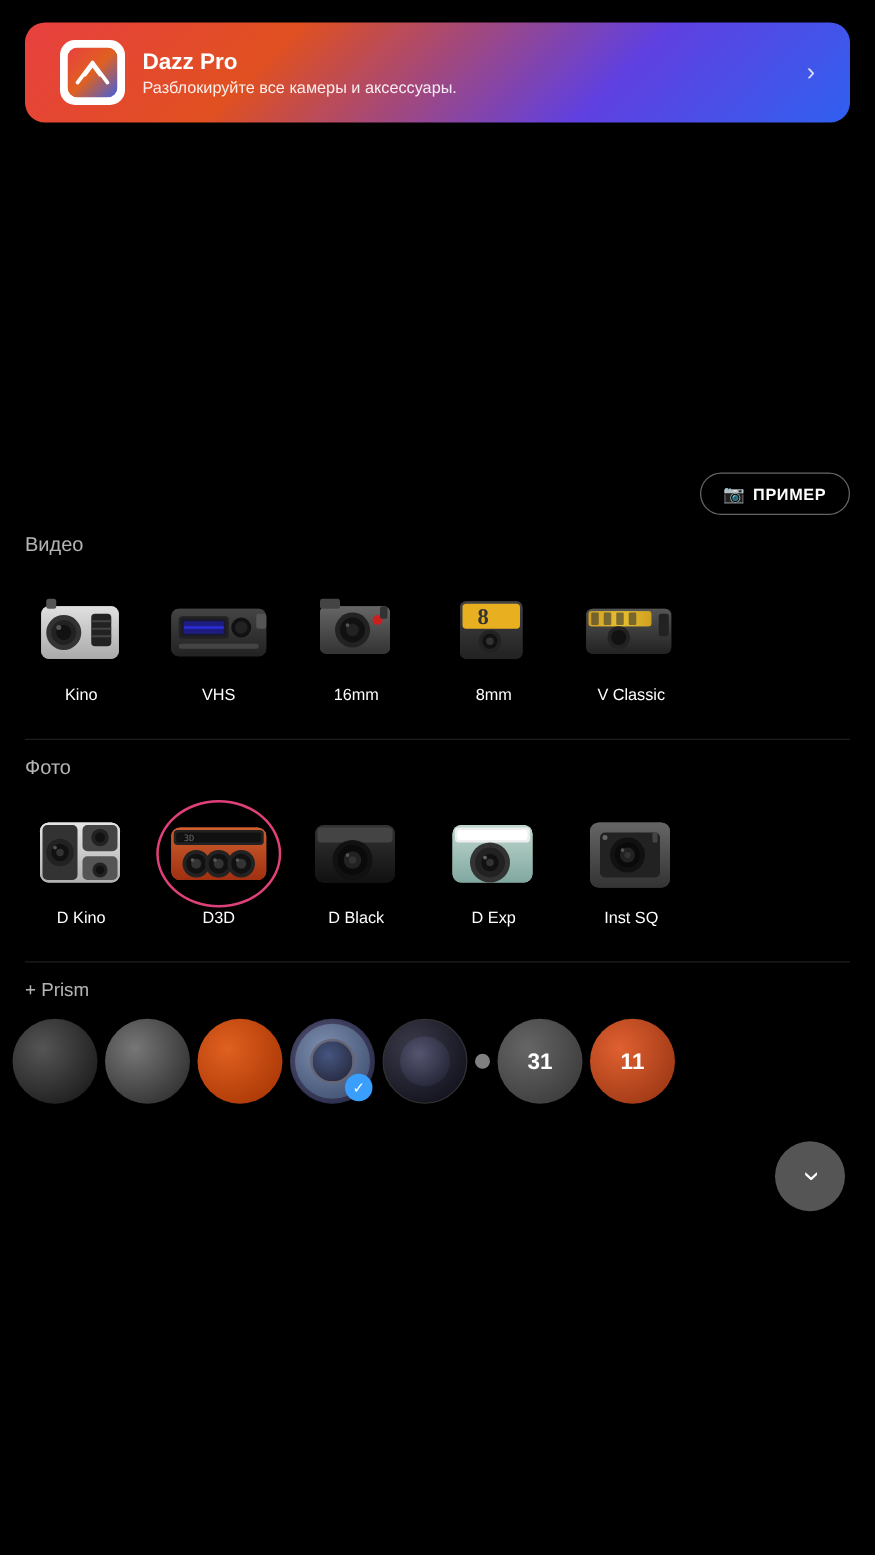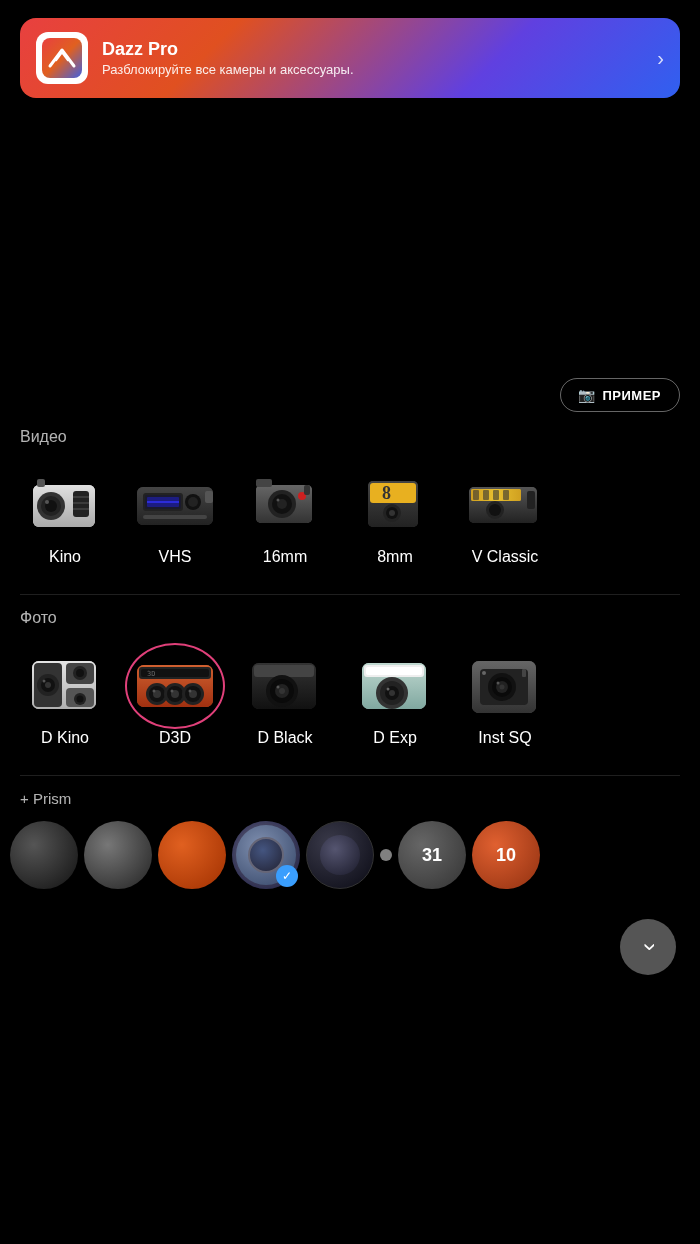--- a/index.html
+++ b/index.html
@@ -10,21 +10,21 @@
       font-family: -apple-system, BlinkMacSystemFont, 'Helvetica Neue', sans-serif;
       color: #fff;
       overflow-x: hidden;
     }
 
     
     .promo-banner {
       margin: 18px 20px 0 20px;
       background: linear-gradient(135deg, #e84040 0%, #e05020 30%, #6040e0 70%, #3060f0 100%);
       border-radius: 16px;
-      padding: 14px 16px;
+      padding: 14px 28px;
       display: flex;
       align-items: center;
       gap: 14px;
       cursor: pointer;
     }
     .promo-logo {
       width: 52px;
       height: 52px;
       border-radius: 12px;
       background: #fff;
@@ -116,21 +116,21 @@
     }
     .camera-icon-wrap {
       width: 88px;
       height: 72px;
       display: flex;
       align-items: center;
       justify-content: center;
       margin-bottom: 8px;
     }
     .camera-label {
-      font-size: 16px;
+      font-size: 13px;
       color: #fff;
       text-align: center;
     }
 
     
     .selected-ring {
       position: absolute;
       top: 2px;
       left: 50%;
       transform: translateX(-50%);
@@ -566,21 +566,21 @@
     <div style="width:40px;height:40px;border-radius:50%;background:radial-gradient(circle at 38% 35%, #555570, #1a1a2a);"></div>
   </div>
 
   <div class="filter-ball dot" style="background:rgba(255,255,255,0.5);width:12px;height:12px;border-radius:50%;flex-shrink:0;align-self:center;"></div>
 
   <div class="filter-ball numbered-gray">
     <span>31</span>
   </div>
 
   <div class="filter-ball numbered-orange">
-    <span>10</span>
+    <span>11</span>
   </div>
 
 </div>
 
 <div class="bottom-area">
   <div class="chevron-btn">
     <span style="transform:rotate(-90deg);display:inline-block;font-size:24px;">‹</span>
   </div>
 </div>
 

